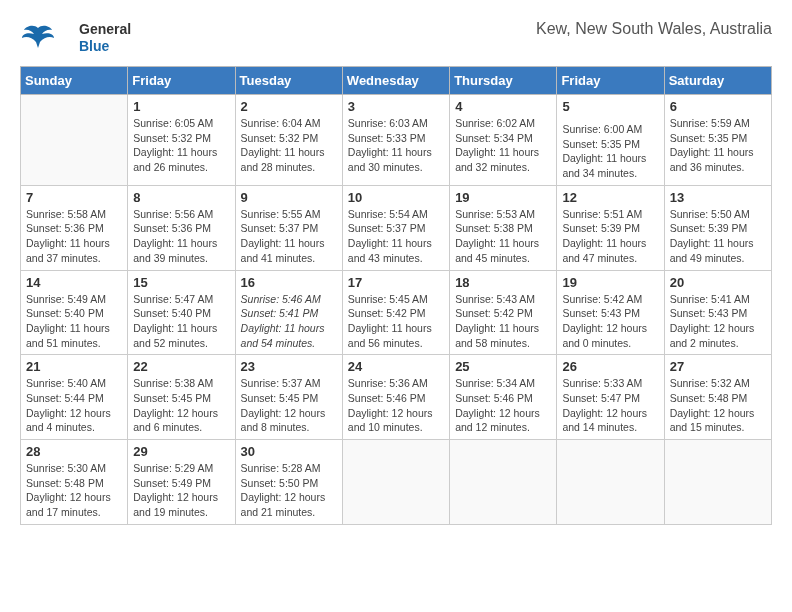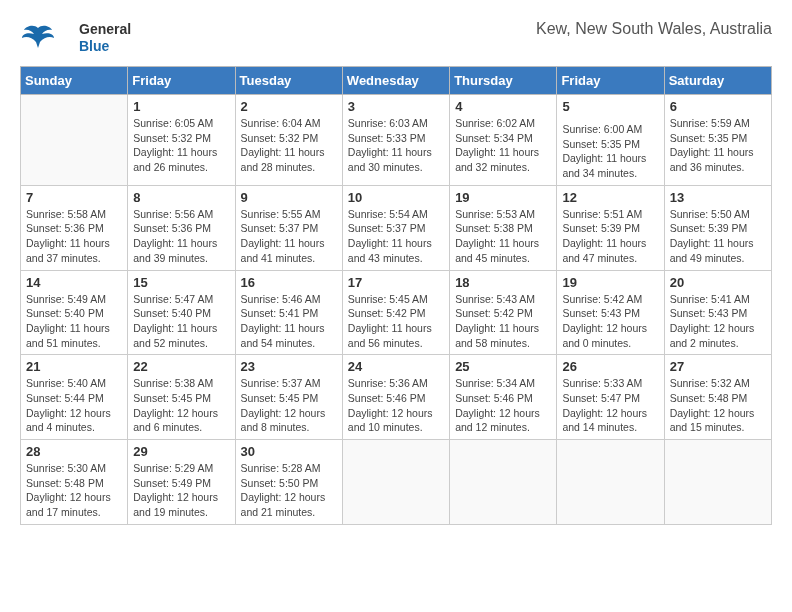--- a/index.html
+++ b/index.html
@@ -211,21 +211,21 @@
         </td>
         <td>
           <span class="day-number">15</span>
           <div class="day-info" style="white-space: pre-line;">Sunrise: 5:47 AM
 Sunset: 5:40 PM
 Daylight: 11 hours
 and 52 minutes.</div>
         </td>
         <td>
           <span class="day-number">16</span>
-          <div class="day-info" style="white-space: pre-line;">Sunrise: 5:46 AM
+          <div class="day-info" style="white-space: pre-line; font-style: italic;">Sunrise: 5:46 AM
 Sunset: 5:41 PM
 Daylight: 11 hours
 and 54 minutes.</div>
         </td>
         <td>
           <span class="day-number">17</span>
           <div class="day-info" style="white-space: pre-line;">Sunrise: 5:45 AM
 Sunset: 5:42 PM
 Daylight: 11 hours
 and 56 minutes.</div>

